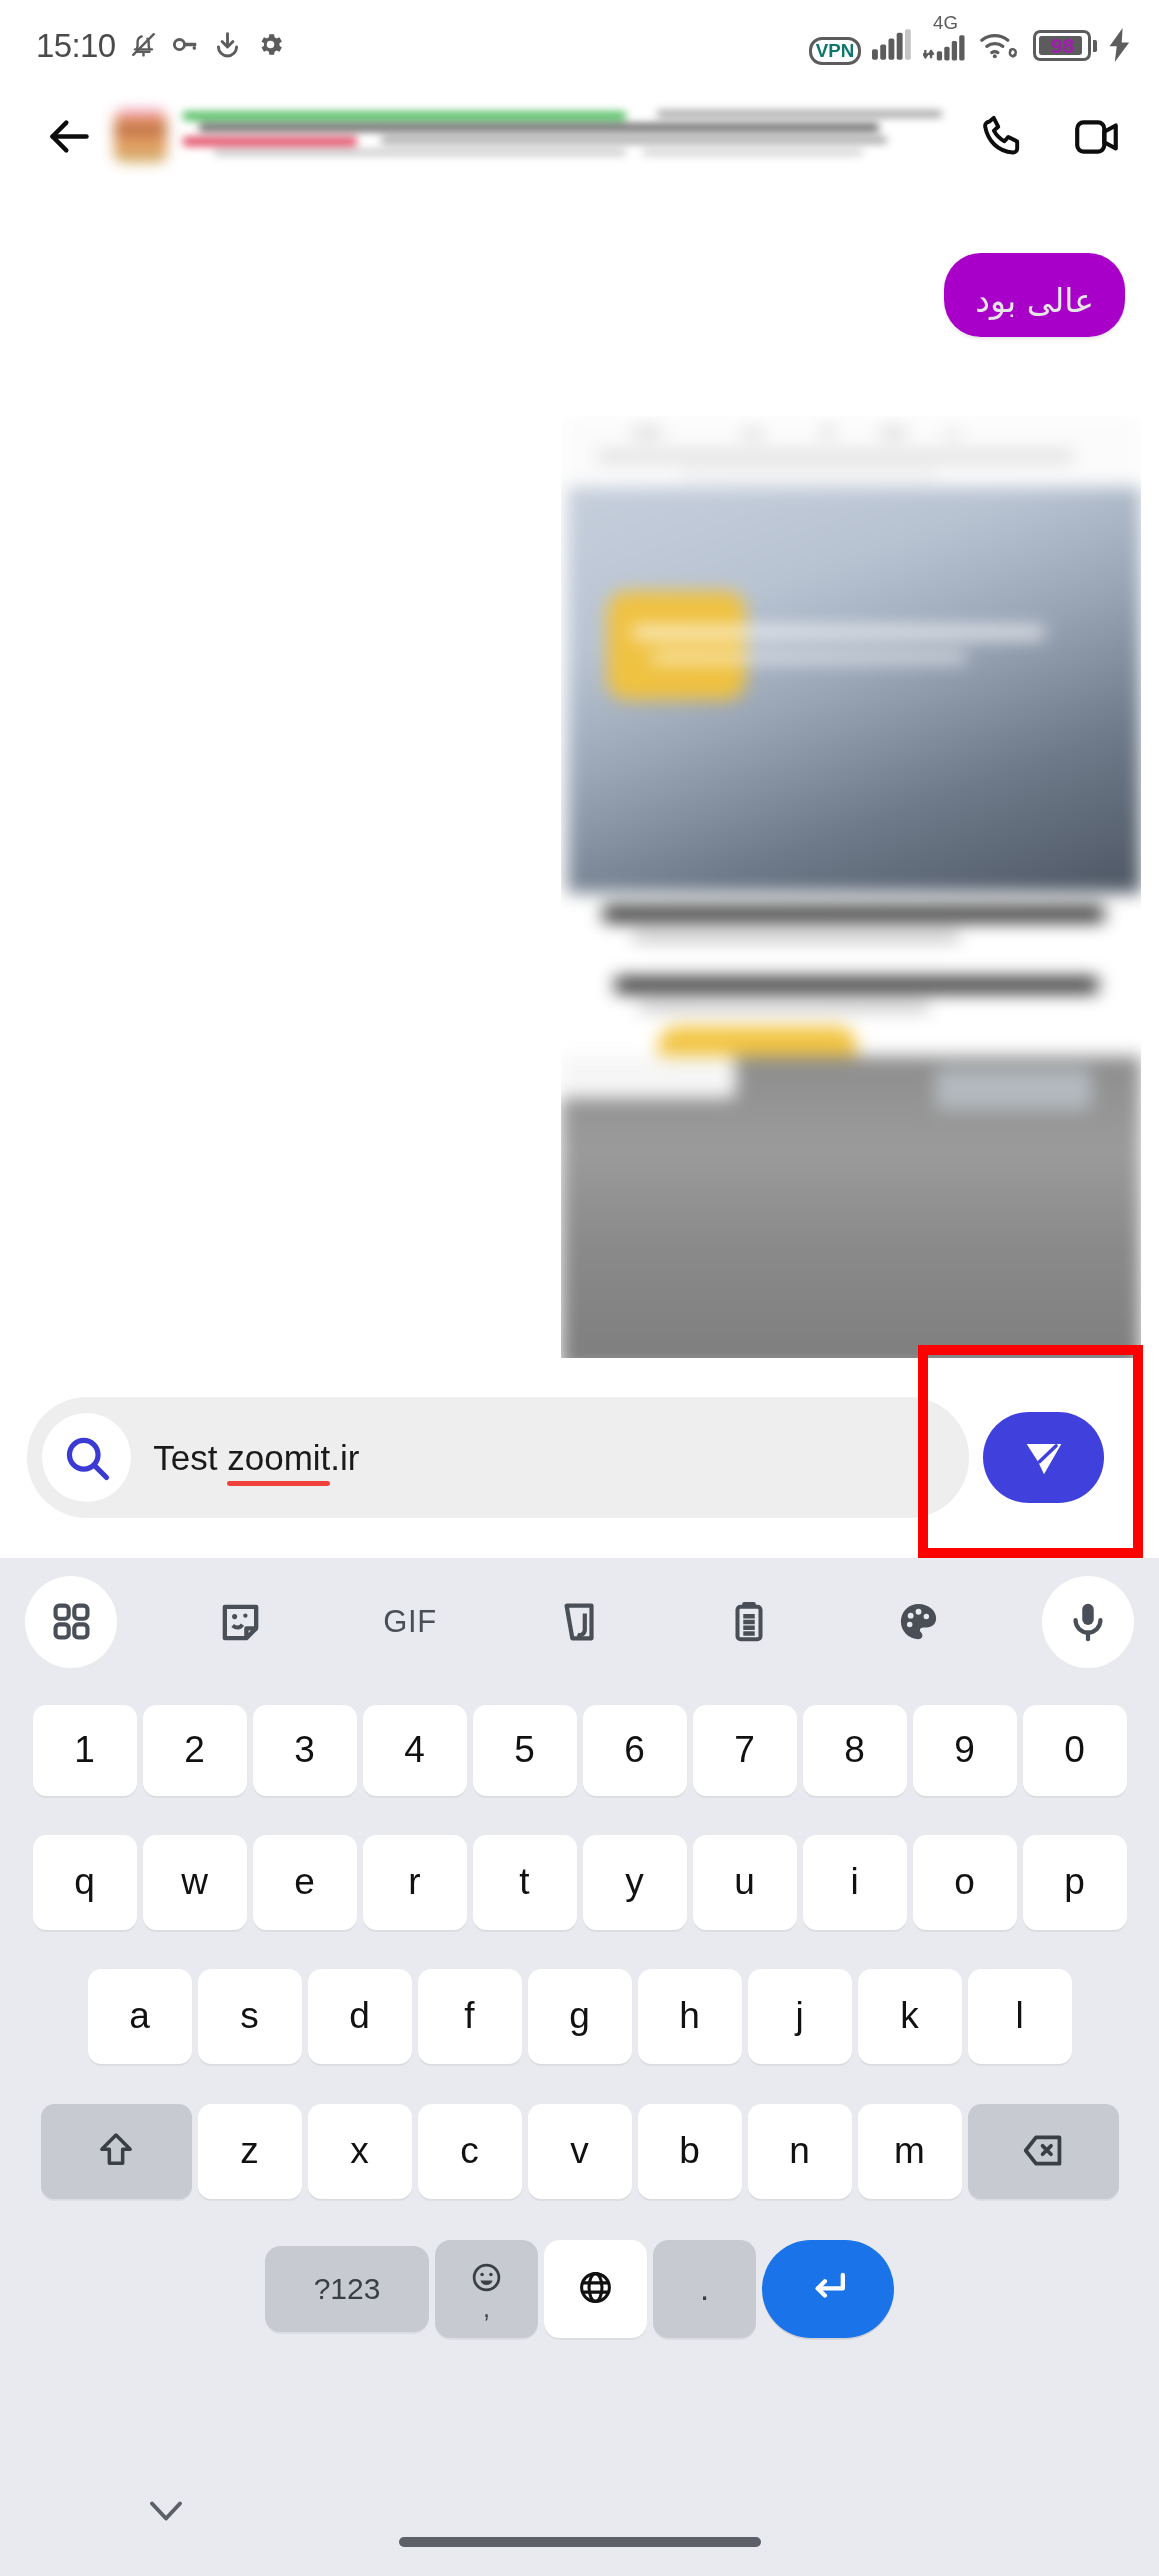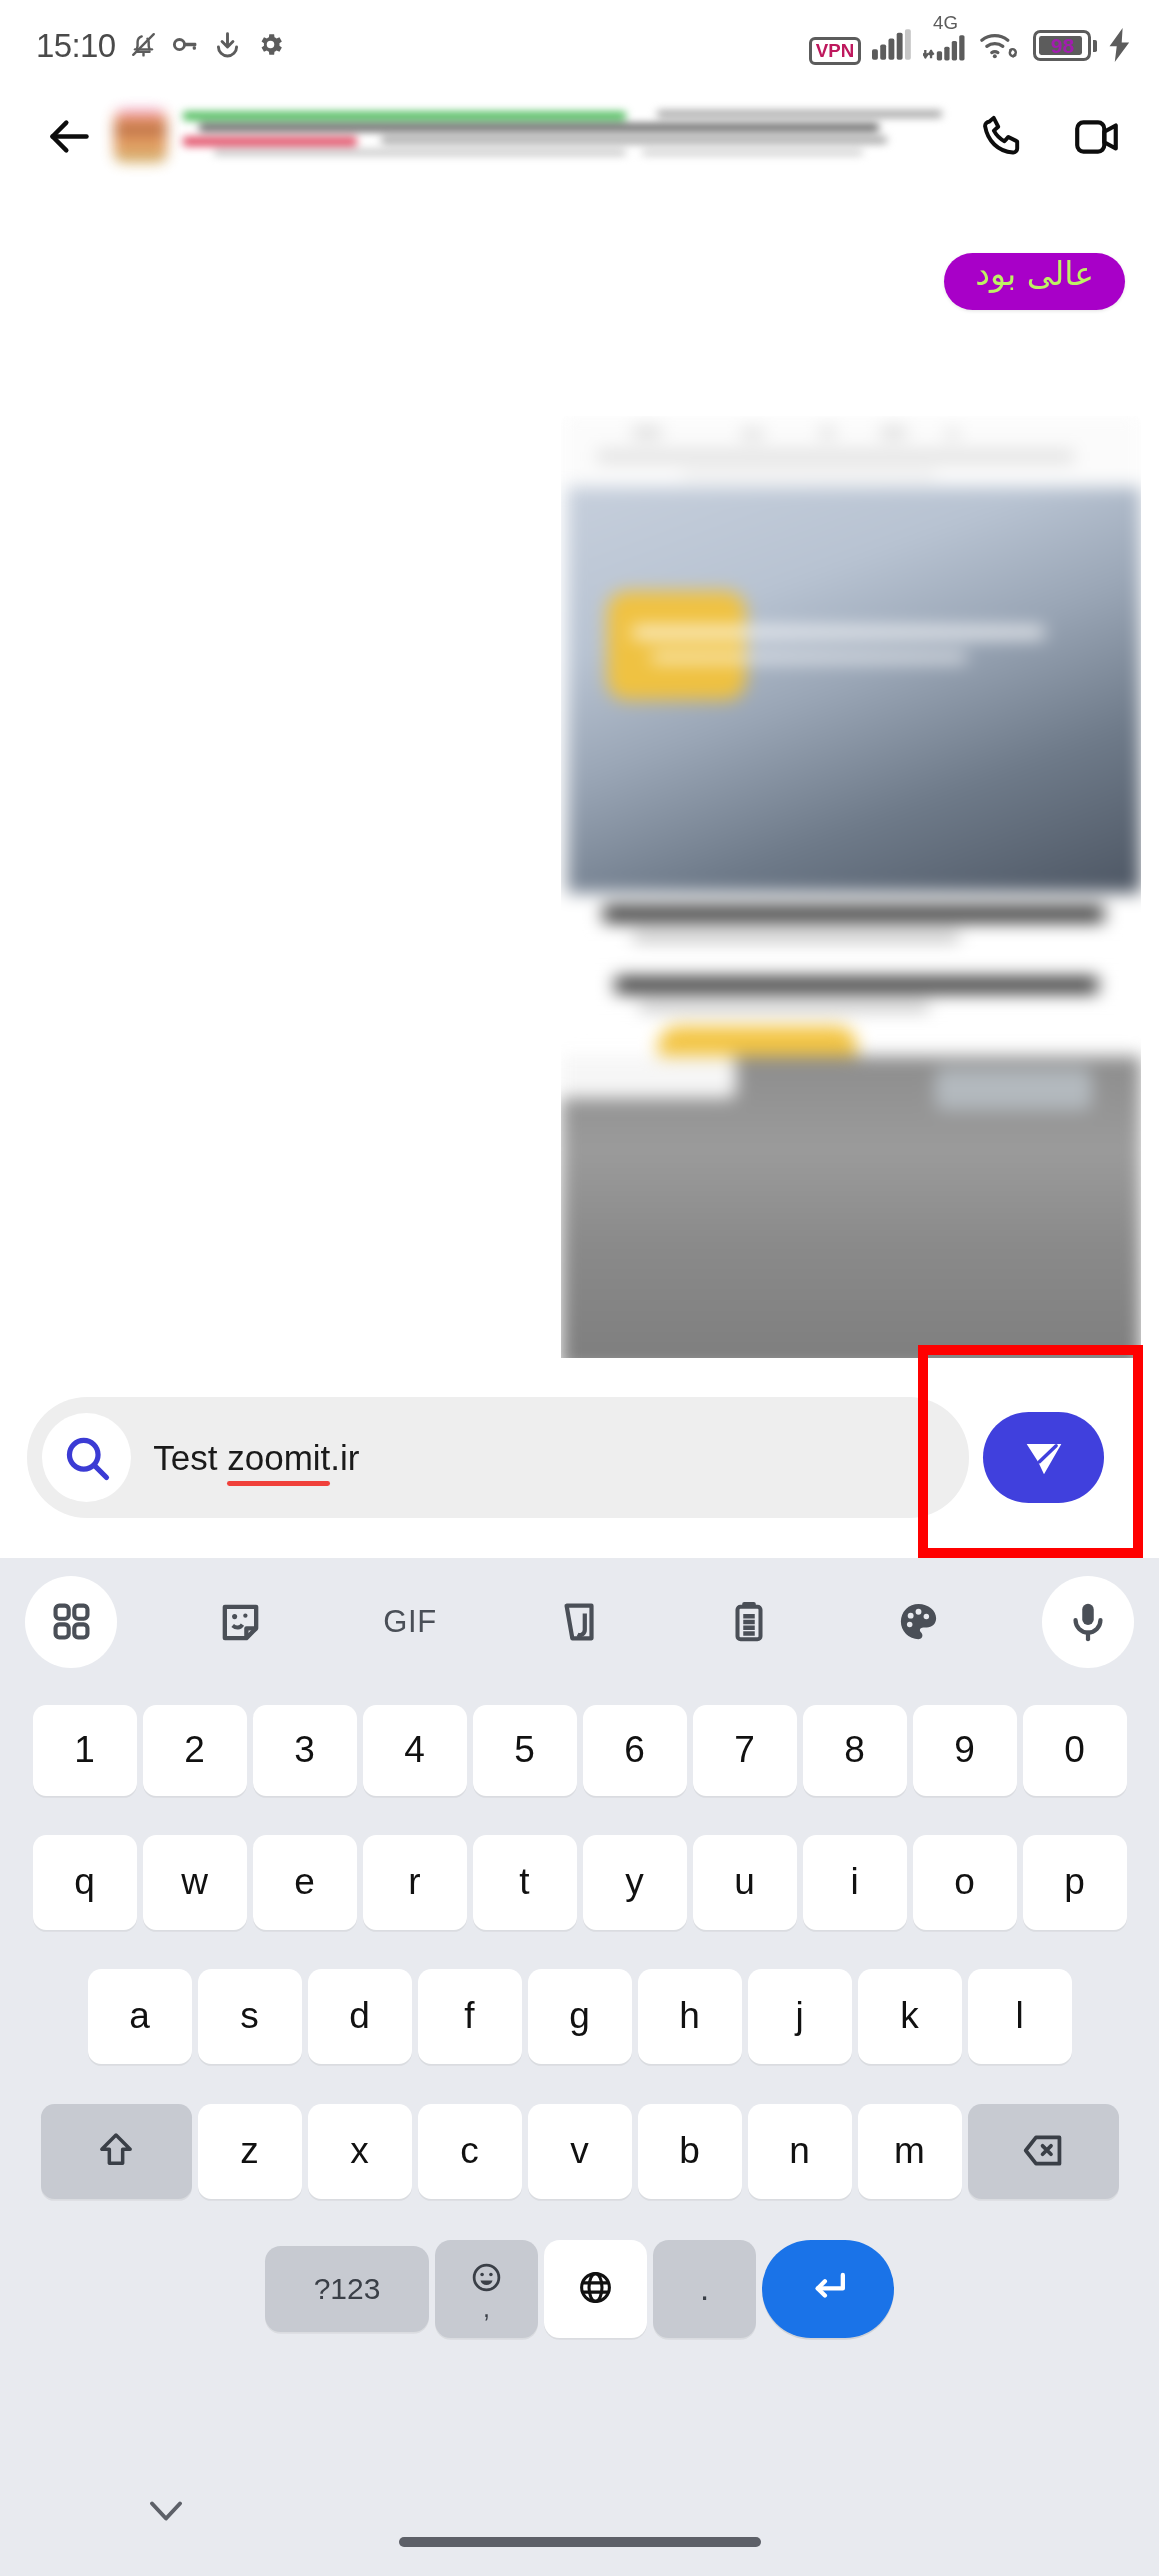--- a/index.html
+++ b/index.html
@@ -16,22 +16,22 @@
     position:absolute; top:0; left:0; width:1159px; height:91px;
     display:flex; align-items:center; justify-content:space-between;
     padding:0 26.6px 0 36px; background:#ffffff;
   }
   .sb-left{ display:flex; align-items:center; gap:13.3px; }
   .sb-time{ font-size:33px; color:#4a4a4a; letter-spacing:-0.6px; font-weight:400; }
   .sb-right{ display:flex; align-items:center; gap:11px; }
   .icn{ display:block; }
 
   .vpn-box{
-    border:3px solid #5c5c5c; border-radius:6px;
-    padding:1.2px 4.2px; font-size:18.7px; font-weight:700; color:#be185d;
+    border:3px solid #5c5c5c; border-radius:13px;
+    padding:1.2px 4.2px; font-size:18.7px; font-weight:700; color:#0f766e;
     line-height:1.05; letter-spacing:0px;margin-top:11px;
   }
   .g4-wrap{ position:relative; display:flex; align-items:flex-end;text-decoration:underline; }
   .g4-label{
     position:absolute; top:-18px; left:9.7px; font-size:18.7px; color:#5c5c5c; font-weight:400;
   }
   .batt{
     position:relative; display:flex; align-items:center;
   }
   .batt-body{
@@ -66,22 +66,22 @@
   .hdr-actions{ display:flex; align-items:center; gap:39px; margin-left:auto; }
   .hdr-icon{ width:56px; height:56px; display:flex; align-items:center; justify-content:center; }
 
   
   .messages{
     position:absolute; top:181px; left:0; width:1159px; height:1177px;
     background:#ffffff; overflow:hidden;
   }
   .bubble-out{
     position:absolute; right:34px; top:72px;
-    background:#a800c8; color:#bef264; border-radius:37px;
-    padding:3px 31px 18px; font-size:33px; direction:rtl;
+    background:#a800c8; color:#e5e5e5; border-radius:37px;
+    padding:30px 31px 18px; font-size:33px; direction:rtl;
     font-family:"DejaVu Sans",sans-serif; line-height:1.1;
     box-shadow:0 1.2px 3.6px rgba(0,0,0,.10);
   }
   .img-msg{
     position:absolute; right:18px; top:235px; width:580px; height:954px;
     border-radius:6px; overflow:hidden; background:#ffffff;
   }
   .img-blur{
     position:absolute; inset:0;
     filter:blur(8.5px);

